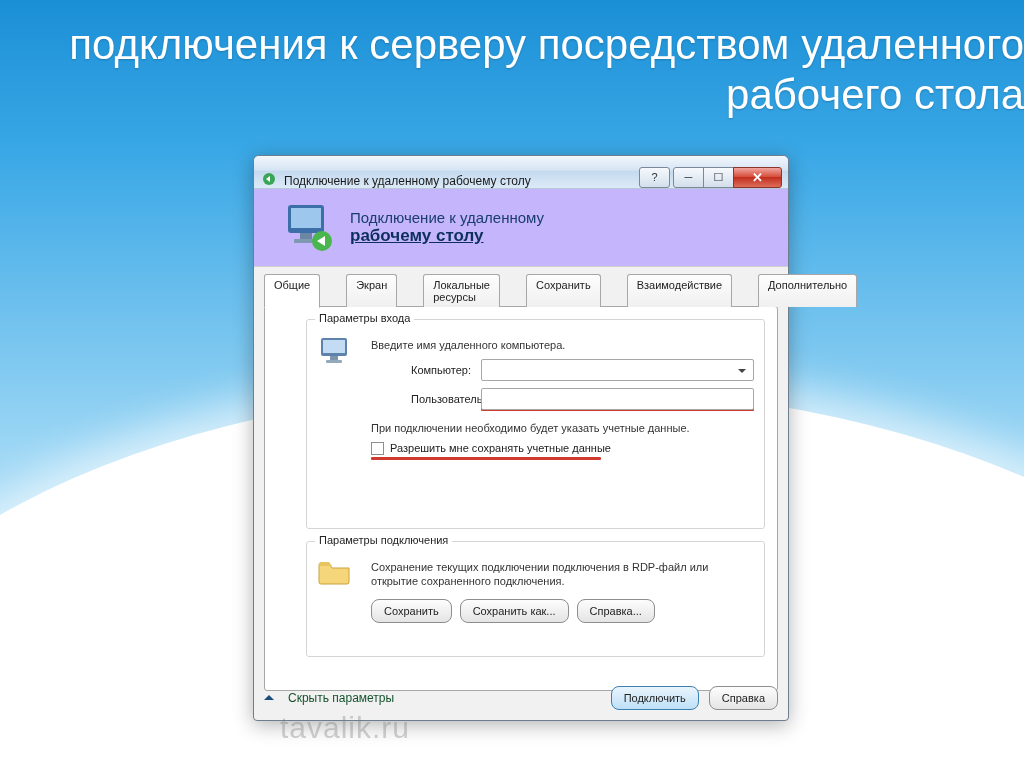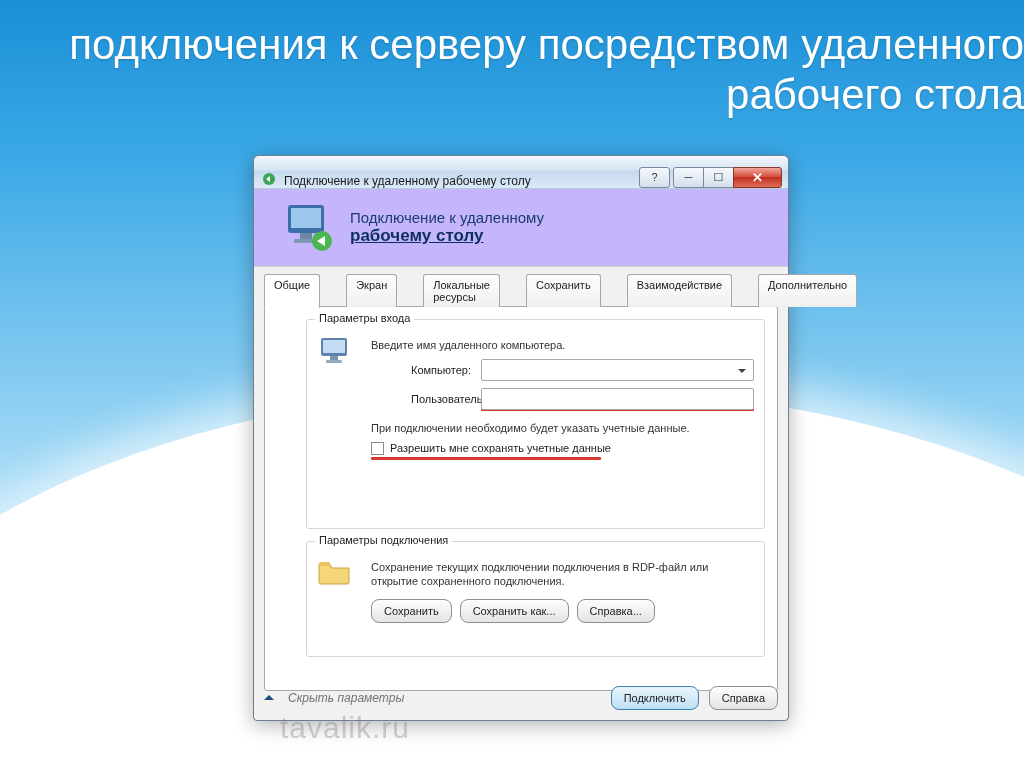--- a/index.html
+++ b/index.html
@@ -204,21 +204,21 @@
     gap: 10px;
   }
   .arrow-up {
     display:inline-block;
     border-left:5px solid transparent;
     border-right:5px solid transparent;
     border-bottom:5px solid #1a4d80;
     margin-right:4px;
     position:relative; top:-1px;
   }
-  .link-like { color: #737373; font-size: 12px; cursor: pointer; font-style: italic; }
+  .link-like { color: #14532d; font-size: 12px; cursor: pointer; }
   .footer-spacer { flex: 1; }
 
   .watermark {
     position: absolute;
     bottom: 22px;
     left: 280px;
     font-size: 30px;
     color: rgba(120,120,120,.35);
     letter-spacing: 1px;
     pointer-events: none;

